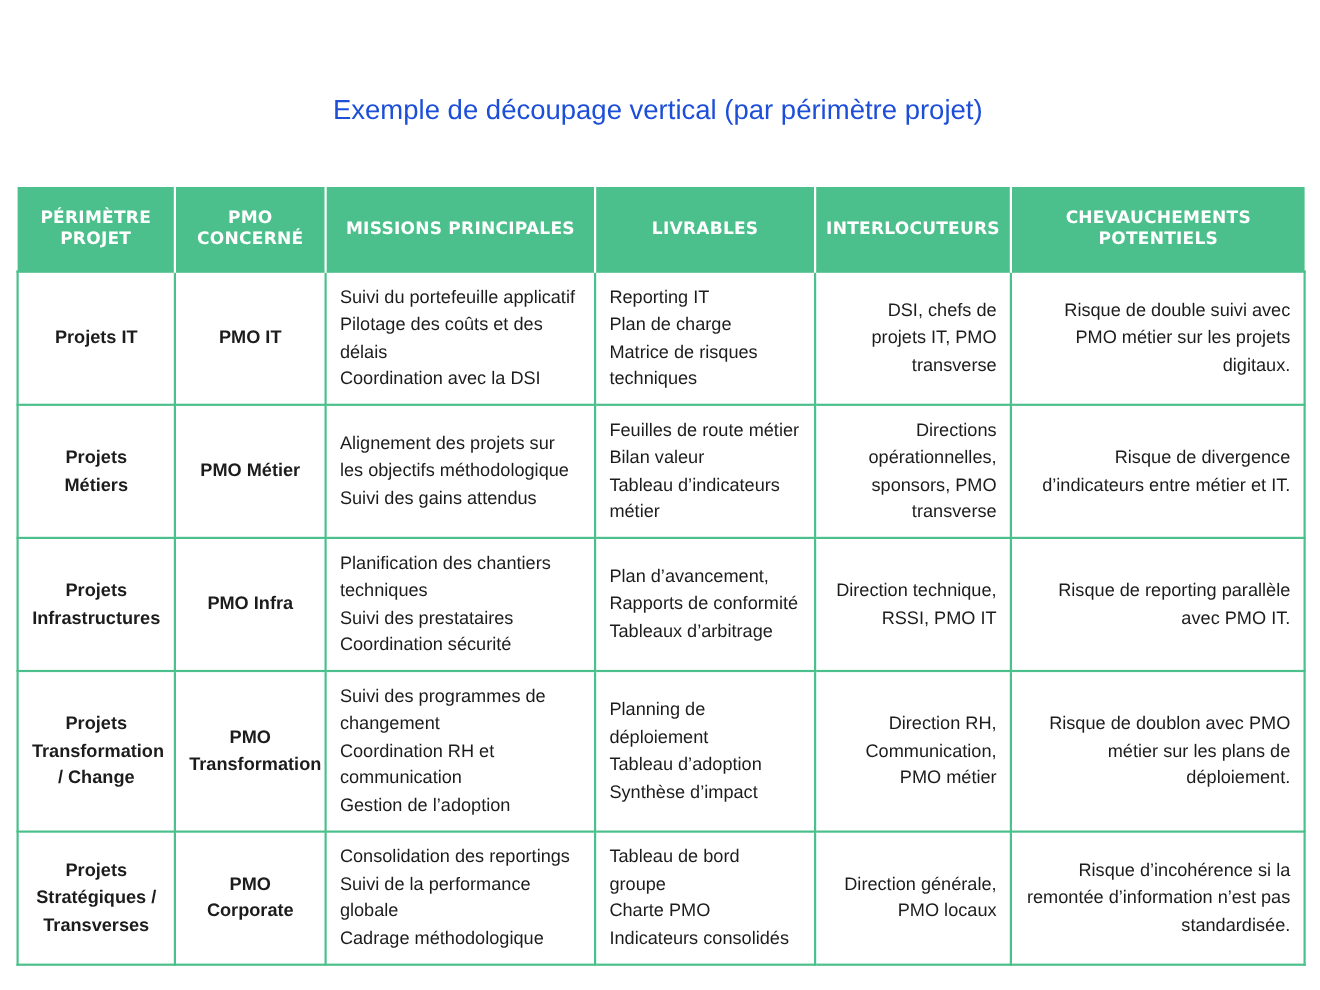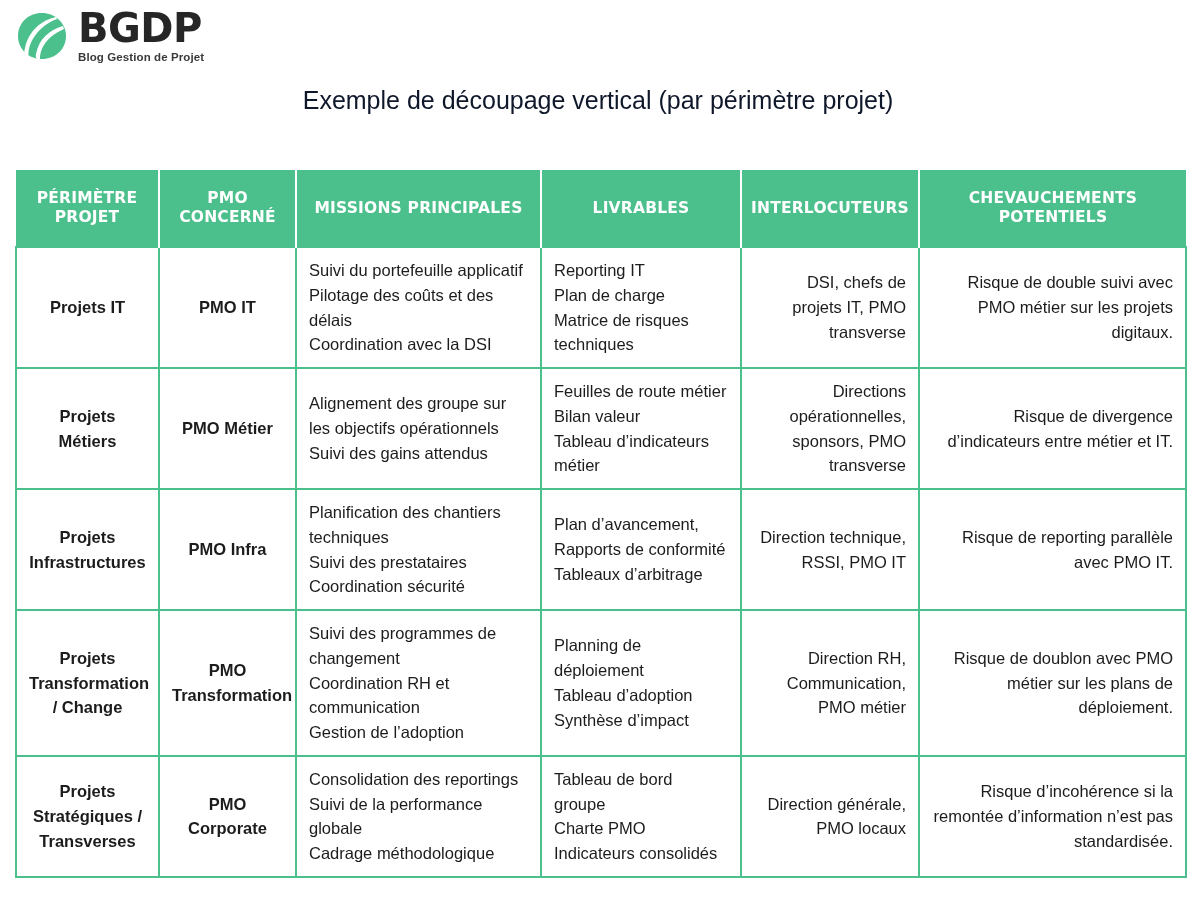--- a/index.html
+++ b/index.html
@@ -71,21 +71,21 @@
     font-weight: 700;
     font-size: 29px;
     letter-spacing: 0.4px;
     color: #1a1a1a;
     margin: 0;
   }
   .doc-subtitle {
     font-family: "Liberation Sans", sans-serif;
     font-weight: 400;
     font-size: 25px;
-    color: #0f172a;
+    color: #1d4ed8;
     margin: 8px 4px 0 0;
   }
 
   
   .table-wrap {
     position: absolute;
     left: 15px;
     top: 170px;
     width: 1142px;
   }
@@ -148,31 +148,20 @@
   col.w3 { width: 245px; }
   col.w4 { width: 200px; }
   col.w5 { width: 178px; }
   col.w6 { width: 267px; }
 </style>
 </head>
 <body>
 
 <div class="page">
 
-  <div class="brand">
-    <svg class="brand-mark" viewBox="0 0 52 52" aria-hidden="true">
-      <path d="M26 3 C12 3 2 13 2 26 C2 38 11 48 24 49 C38 50 50 40 50 26 C50 13 39 3 26 3 Z" fill="#4cc08c"></path>
-      <path d="M40 7 C26 10 13 20 9 38 C7 44 9 48 13 49 C10 36 20 17 41 9 Z" fill="#ffffff"></path>
-      <path d="M47 16 C33 20 23 29 20 44 C19 48 21 50 24 50 C23 39 31 26 48 19 Z" fill="#ffffff"></path>
-    </svg>
-    <div class="brand-text">
-      <div class="brand-title">BGDP</div>
-      <div class="brand-sub">Blog Gestion de Projet</div>
-    </div>
-  </div>
 
   <div class="title-block">
     <p class="doc-subtitle">Exemple de découpage vertical (par périmètre projet)</p>
   </div>
 
   <div class="table-wrap">
     <table class="matrix">
       <colgroup>
         <col class="w1">
           <col class="w2">
@@ -239,21 +228,21 @@
           </td>
           <td class="c-contacts">DSI, chefs de projets IT, PMO transverse</td>
           <td class="c-overlaps">Risque de double suivi avec PMO métier sur les projets digitaux.</td>
         </tr>
 
         <tr>
           <td class="c-scope">Projets Métiers</td>
           <td class="c-pmo">PMO Métier</td>
           <td class="c-missions">
             <span class="lines">
-              <span>Alignement des groupe sur les objectifs opérationnels</span>
+              <span>Alignement des projets sur les objectifs méthodologique</span>
               <span>Suivi des gains attendus</span>
             </span>
           </td>
           <td class="c-deliverables">
             <span class="lines">
               <span>Feuilles de route métier</span>
               <span>Bilan valeur</span>
               <span>Tableau d’indicateurs métier</span>
             </span>
           </td>

